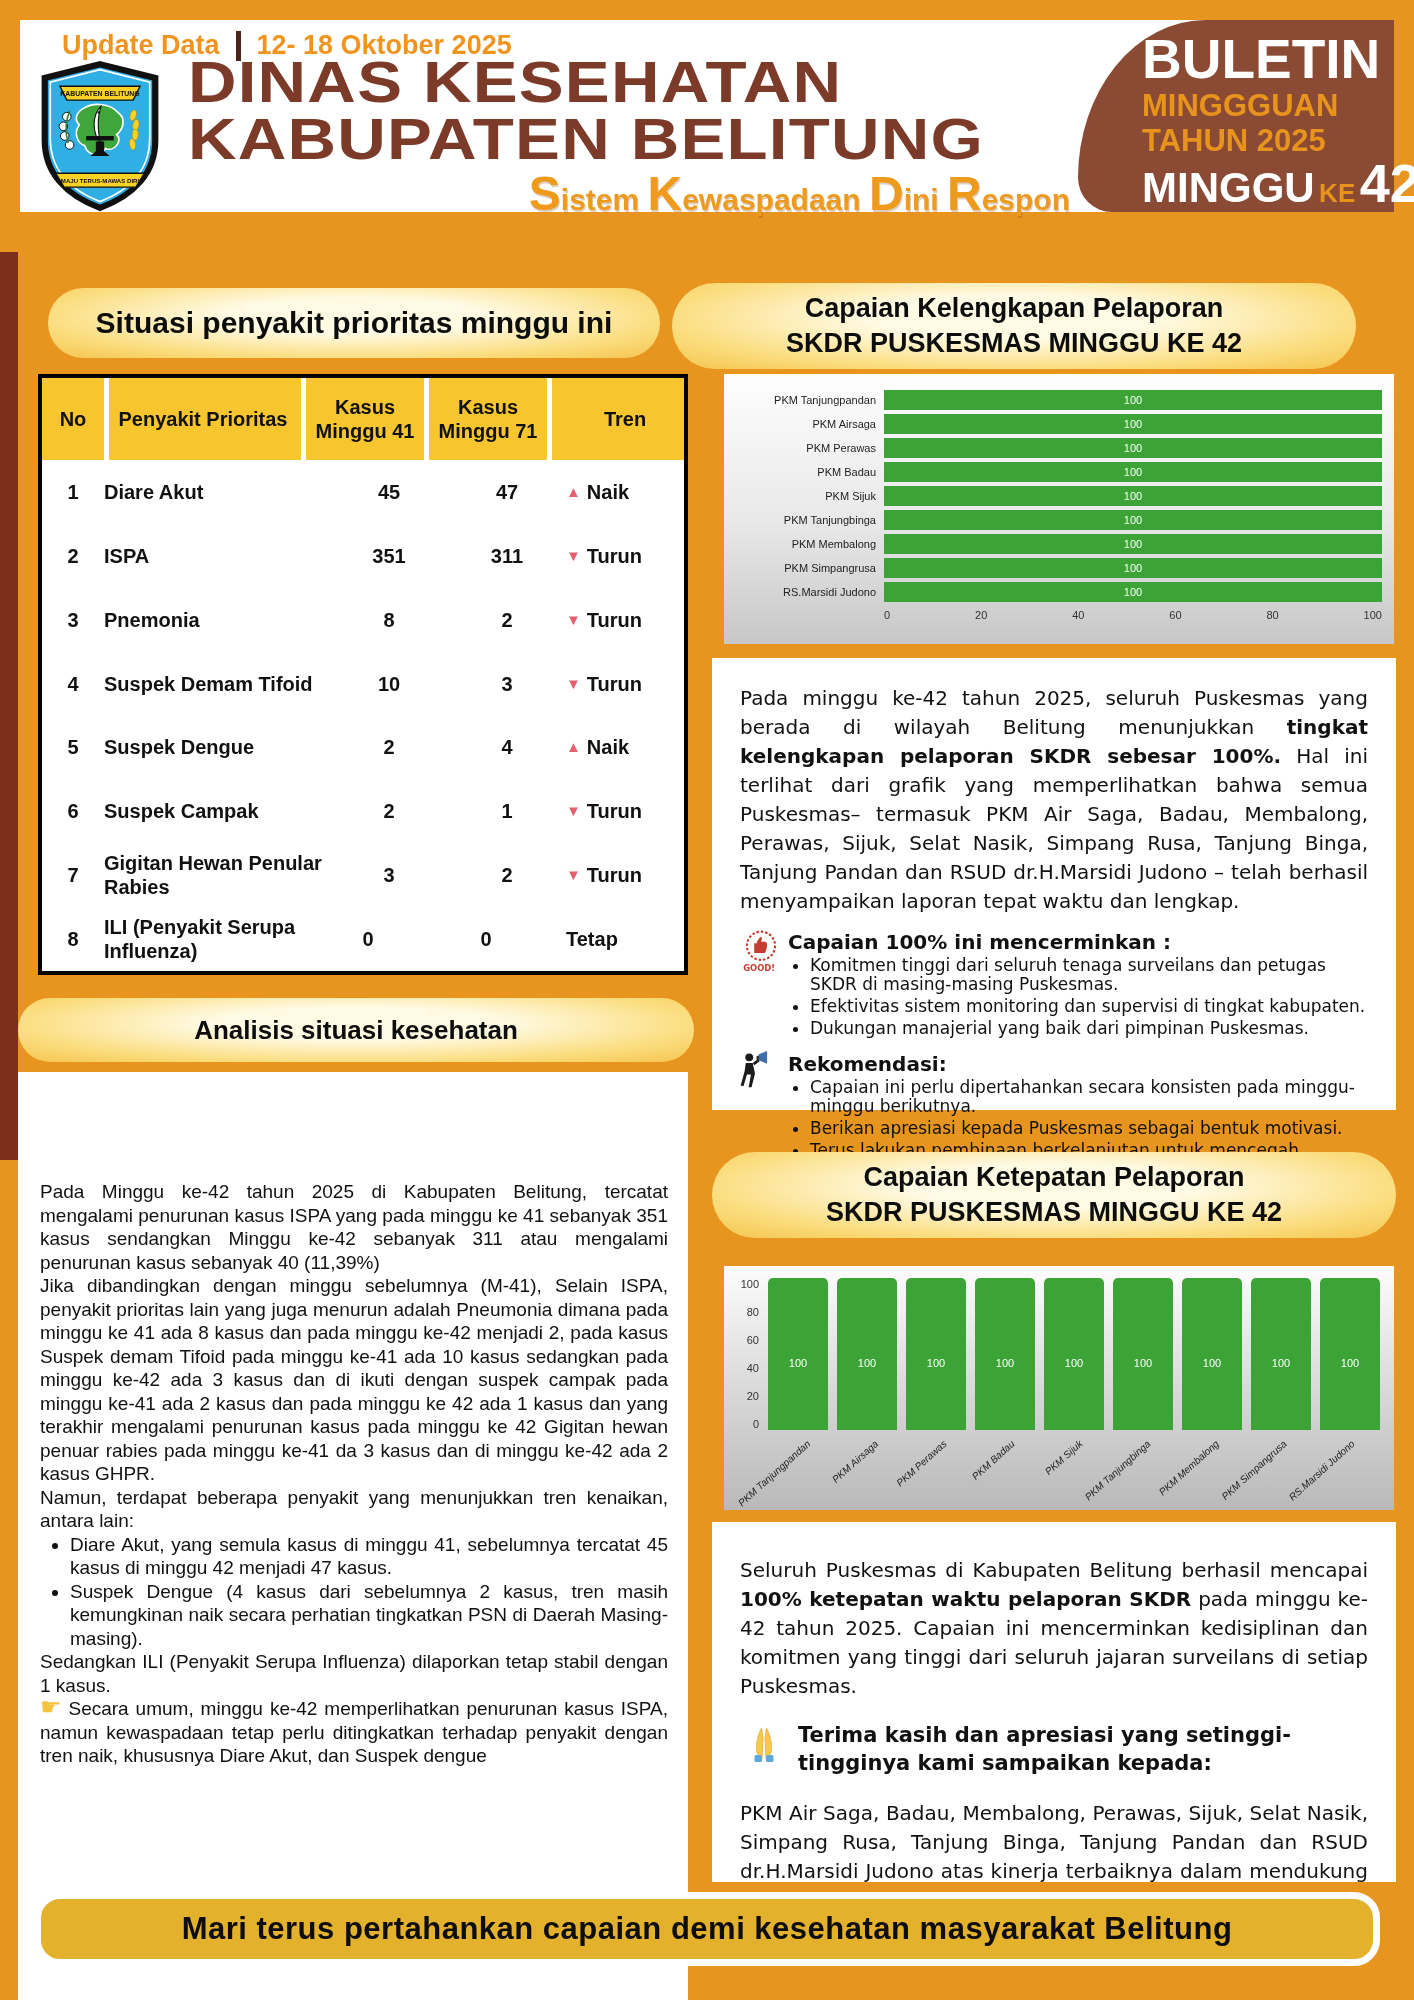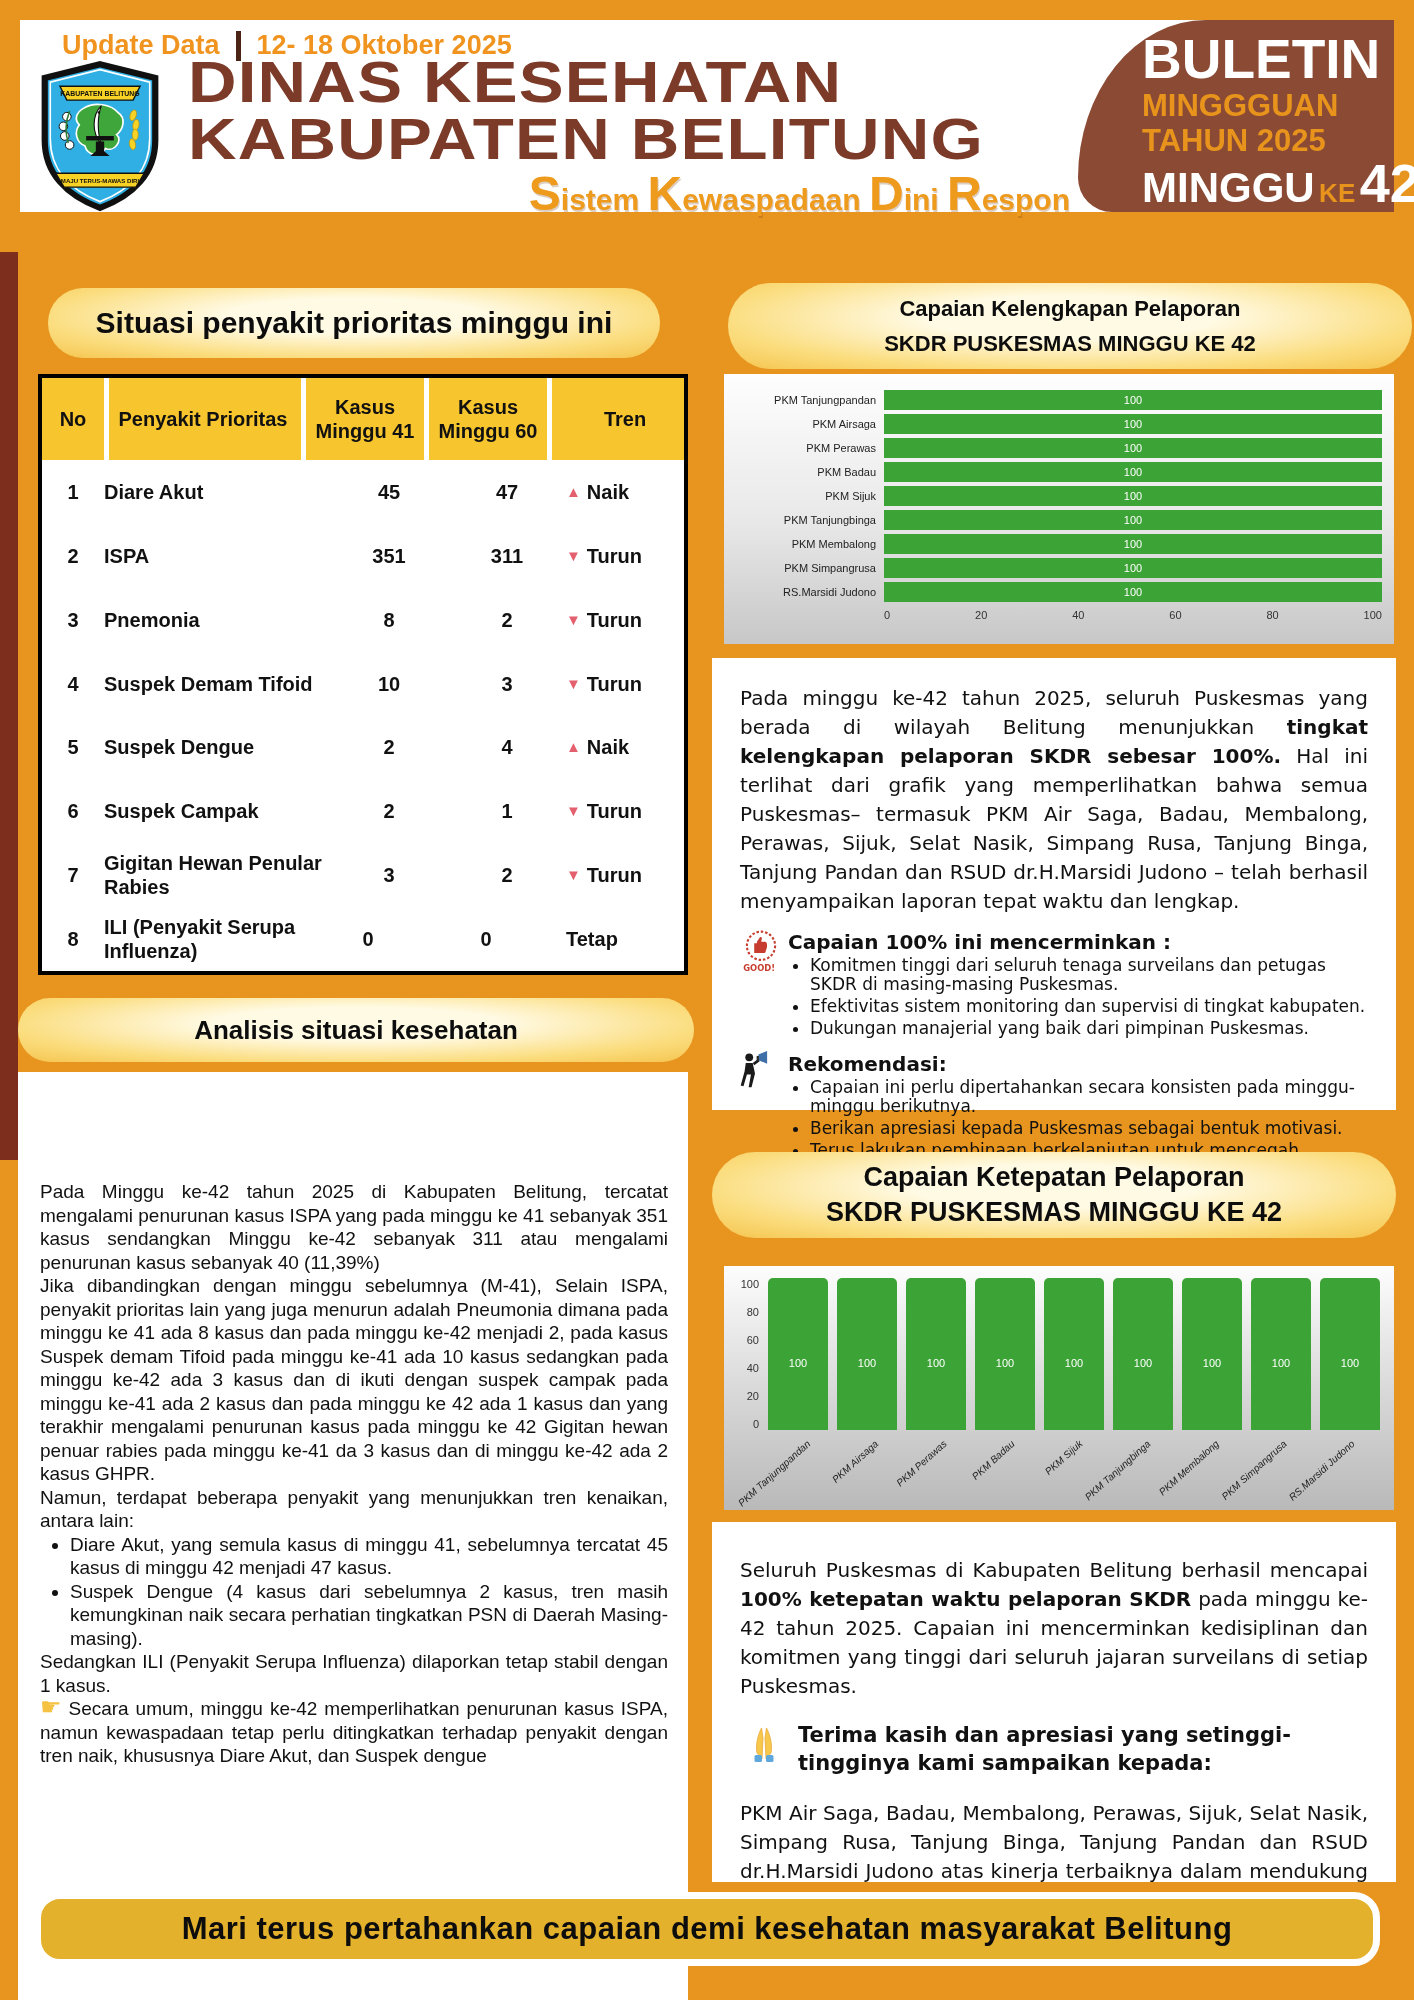--- a/index.html
+++ b/index.html
@@ -55,21 +55,21 @@
   
   .analysis-box{left:18px;top:1072px;width:670px;height:1048px;background:#fff;box-sizing:border-box;
                 padding:108px 20px 10px 22px;font-size:19px;line-height:23.5px;text-align:justify;
                 font-family:"Liberation Sans",sans-serif;}
   .analysis-box p{margin:0;}
   .analysis-box ul{margin:0;padding-left:30px;}
   .analysis-box li{margin:0;}
   .pointer-glyph{color:#F5C243;font-size:24px;line-height:20px;}
 
   
-  .rpill1{left:728px;top:283px;width:684px;height:86px;font-size:22px;line-height:35px;}
+  .rpill1{left:672px;top:283px;width:684px;height:86px;font-size:27px;line-height:35px;}
   .rpill2{left:712px;top:1152px;width:684px;height:86px;font-size:27px;line-height:35px;}
 
   .chart1{left:724px;top:374px;width:670px;height:270px;background:linear-gradient(180deg,#fefefe 0%,#e8e8e8 55%,#c7c7c7 100%);
           box-sizing:border-box;padding:16px 12px 4px 6px;}
   .hrow{display:flex;align-items:center;height:20px;margin-bottom:4px;}
   .hlabel{width:146px;text-align:right;font-size:11px;color:#222;padding-right:8px;flex:none;}
   .hbarwrap{flex:1;height:100%;}
   .hbar{height:100%;background:#3CA336;display:flex;align-items:center;justify-content:center;
         color:#fff;font-size:11px;}
   .haxis{display:flex;justify-content:space-between;margin-left:154px;font-size:11px;color:#333;padding-top:3px;}
@@ -172,21 +172,21 @@
 
   <div class="abs pill" style="left:48px;top:288px;width:612px;height:70px;font-size:30px;">
     <div>Situasi penyakit prioritas minggu ini</div>
   </div>
 
   <div class="abs ptable">
     <div class="ptable-head" id="ptable-head">
         <div class="th c0">No</div>
         <div class="th c1">Penyakit Prioritas</div>
         <div class="th c2">Kasus Minggu 41</div>
-        <div class="th c3">Kasus Minggu 60</div>
+        <div class="th c3">Kasus Minggu 71</div>
         <div class="th c4">Tren</div>
       </div>
     <div id="ptable-body" style="display:flex;flex-direction:column;flex:1;">
         <div class="prow">
           <div class="c0">1</div>
           <div class="c1">Diare Akut</div>
           <div class="c2">45</div>
           <div class="c3">47</div>
           <div class="c4"><span class="trend-arrow">▲</span><span>Naik</span></div>
         </div>

